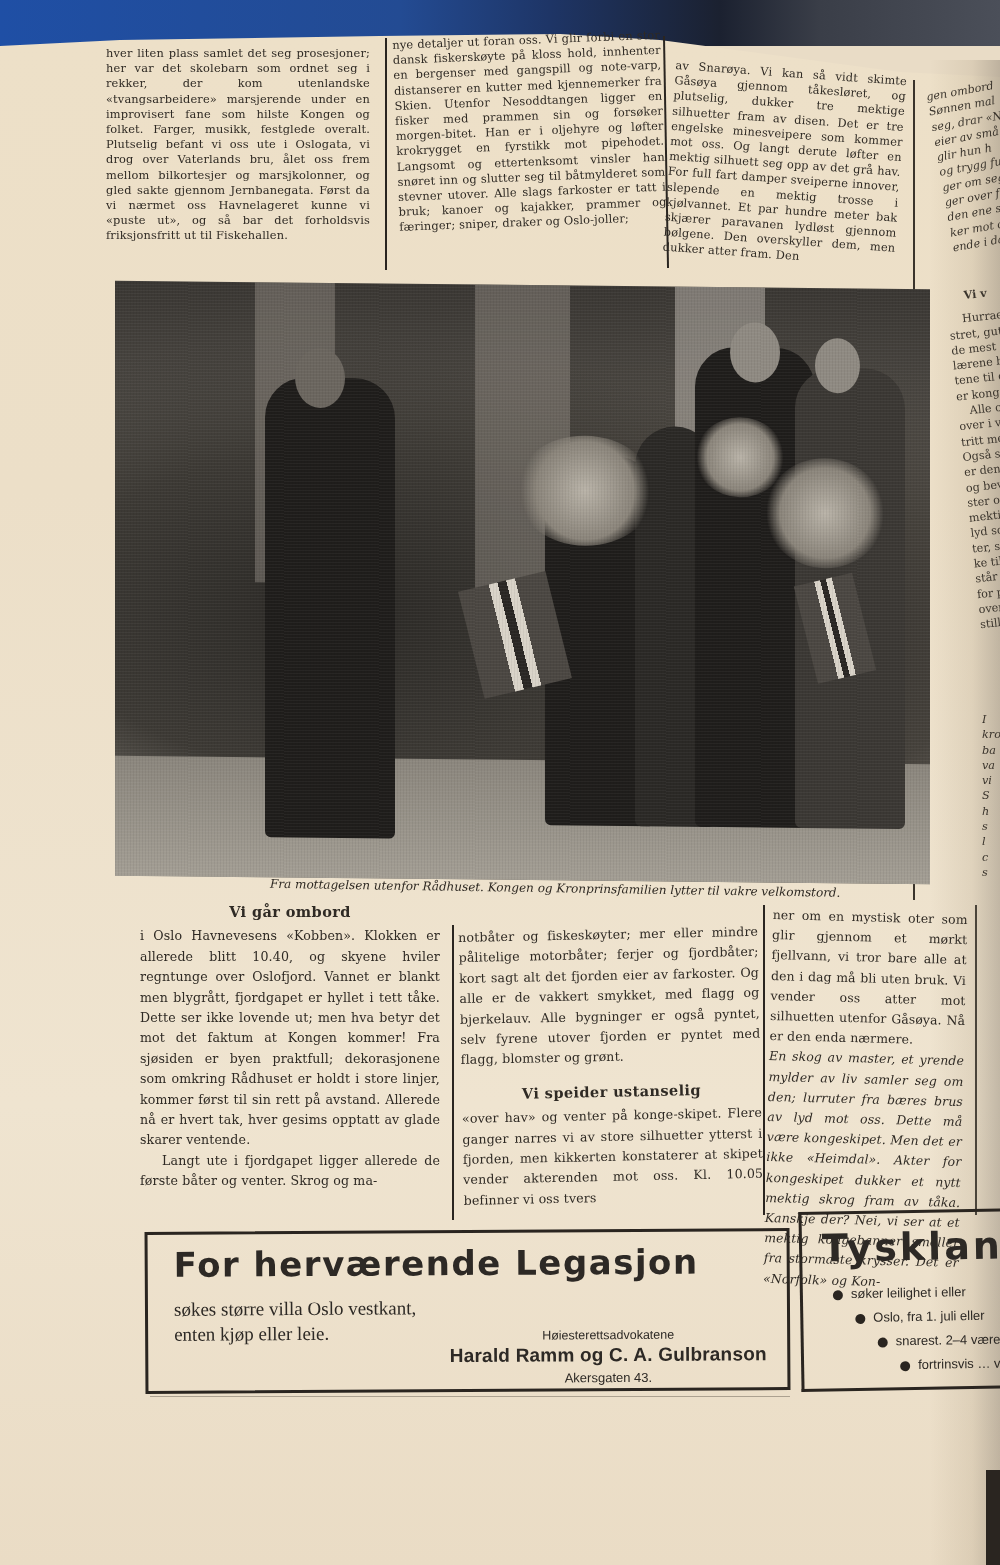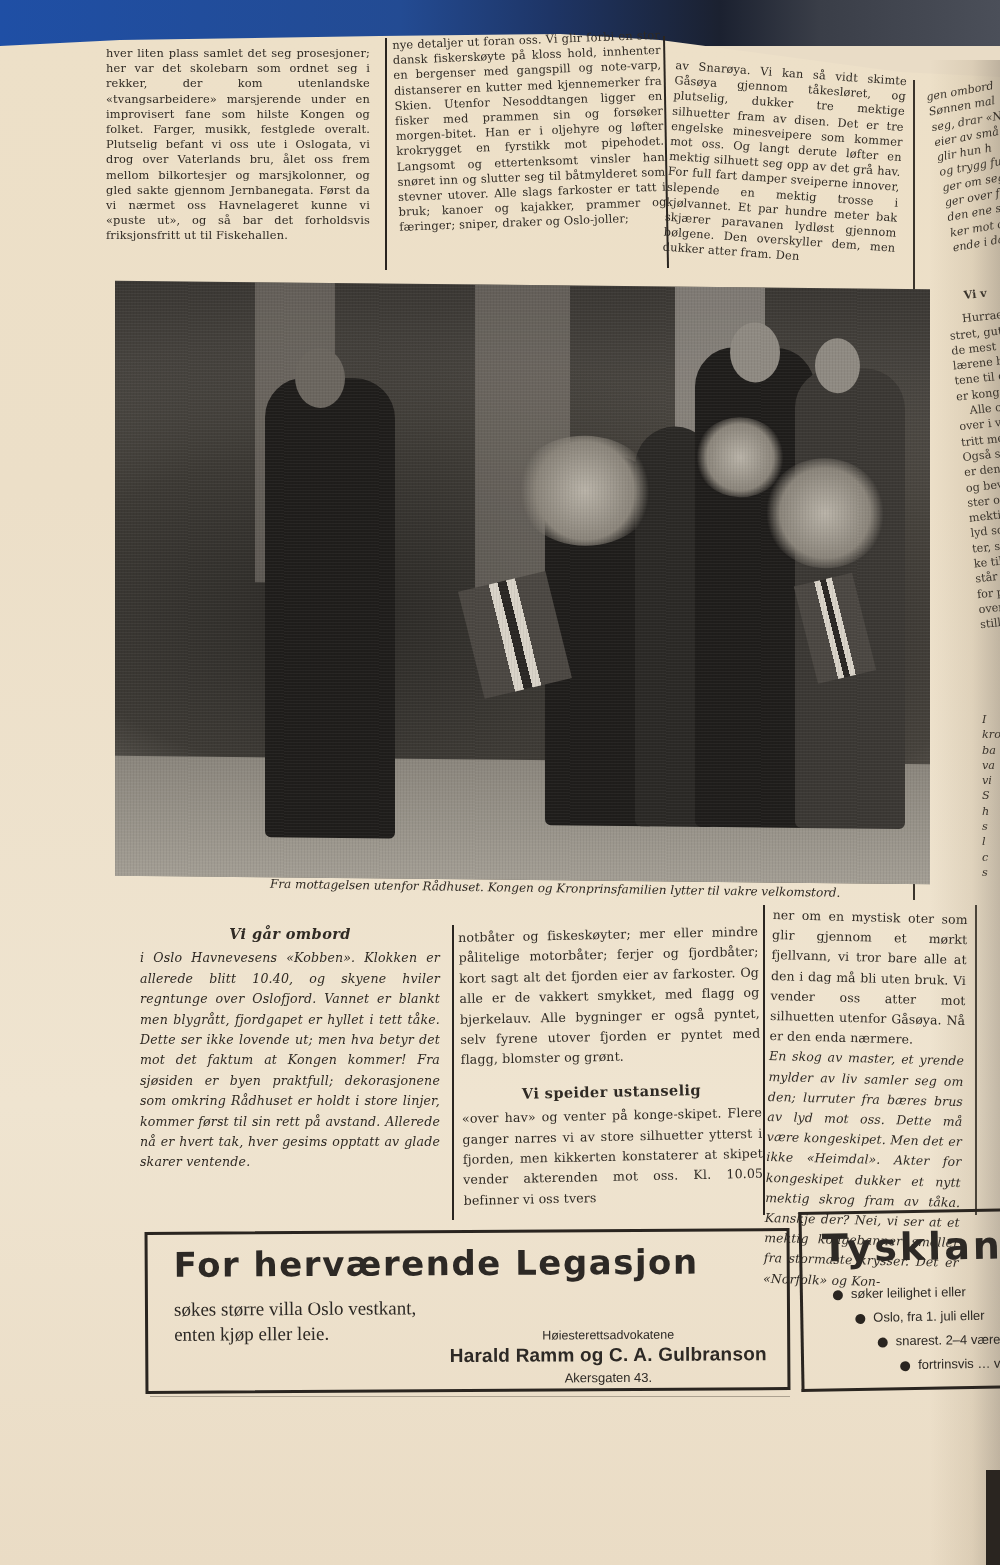--- a/index.html
+++ b/index.html
@@ -187,23 +187,24 @@
   <div class="flowers" style="left:400px; top:150px; width:140px; height:110px;"></div>
   <div class="flowers" style="left:580px; top:130px; width:90px; height:80px;"></div>
   <div class="flowers" style="left:650px; top:170px; width:120px; height:110px;"></div>
   <div class="flag" style="left:355px; top:295px; width:90px; height:110px;"></div>
   <div class="flag" style="left:690px; top:290px; width:60px; height:100px;"></div>
   <div class="grain"></div>
 </div>
 
 <div class="caption">Fra mottagelsen utenfor Rådhuset. Kongen og Kronprinsfamilien lytter til vakre velkomstord.</div>
 
-<div class="col" style="left:140px; top:922px; width:300px; font-size:12.6px; line-height:20.4px;font-style:italic;">
+<div class="col" style="left:140px; top:900px; width:300px; font-size:12.6px; line-height:20.4px;">
   <span class="headline">Vi går ombord</span>
   <p>i Oslo Havnevesens «Kobben». Klokken er allerede blitt 10.40, og skyene hviler regntunge over Oslofjord. Vannet er blankt men blygrått, fjordgapet er hyllet i tett tåke. Dette ser ikke lovende ut; men hva betyr det mot det faktum at Kongen kommer! Fra sjøsiden er byen praktfull; dekorasjonene som omkring Rådhuset er holdt i store linjer, kommer først til sin rett på avstand. Allerede nå er hvert tak, hver gesims opptatt av glade skarer ventende.</p>
+  <p class="indent">Langt ute i fjordgapet ligger allerede de første båter og venter. Skrog og ma-</p>
 </div>
 <div class="rule-v" style="left:452px; top:925px; height:295px;"></div>
 
 <div class="col" style="left:458px; top:928px; width:300px; font-size:12.6px; line-height:20.4px; transform: rotate(-1.2deg); transform-origin: left top;">
   <p>notbåter og fiskeskøyter; mer eller mindre pålitelige motorbåter; ferjer og fjordbåter; kort sagt alt det fjorden eier av farkoster. Og alle er de vakkert smykket, med flagg og bjerkelauv. Alle bygninger er også pyntet, selv fyrene utover fjorden er pyntet med flagg, blomster og grønt.</p>
   <span class="headline" style="margin-top:14px;">Vi speider ustanselig</span>
   <p>«over hav» og venter på konge-skipet. Flere ganger narres vi av store silhuetter ytterst i fjorden, men kikkerten konstaterer at skipet vender akterenden mot oss. Kl. 10.05 befinner vi oss tvers</p>
 </div>
 <div class="rule-v" style="left:763px; top:905px; height:310px;"></div>
 

